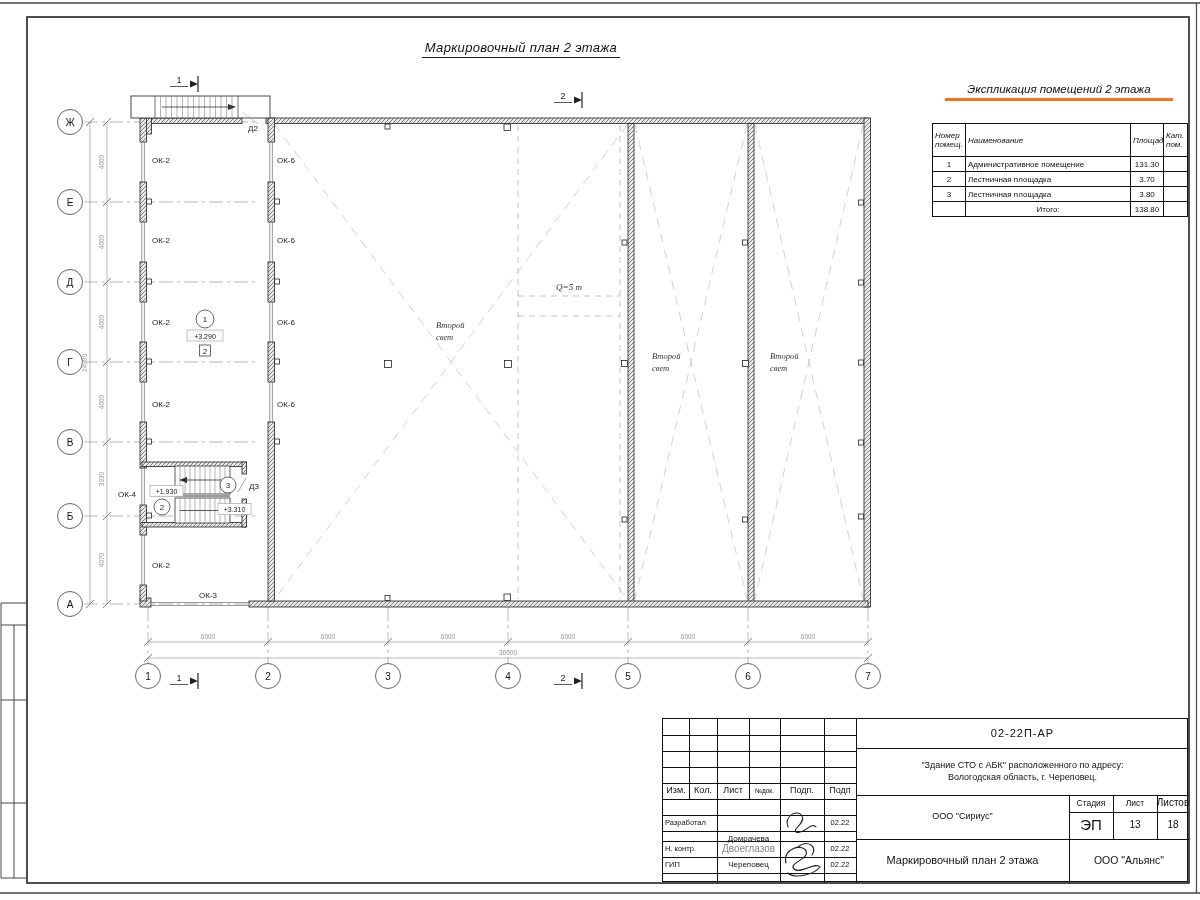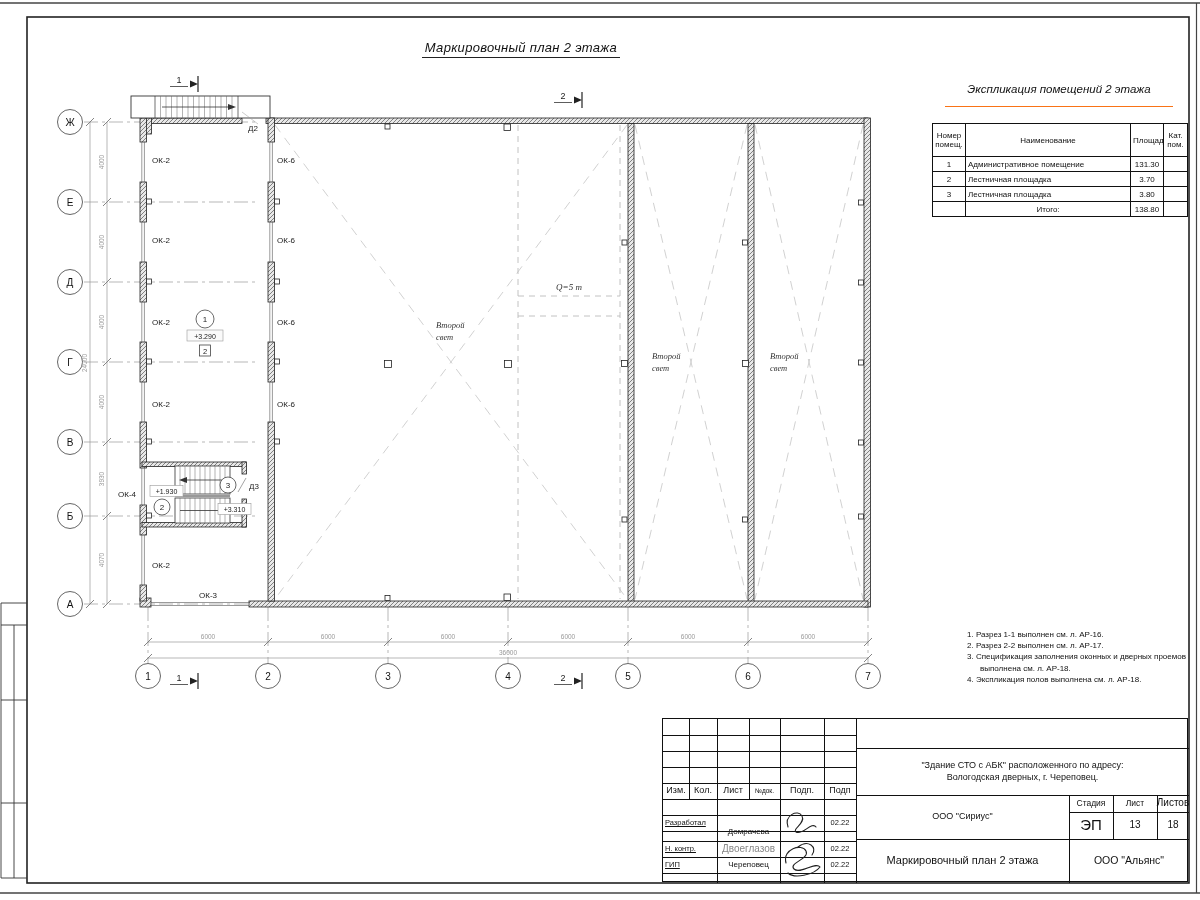--- a/index.html
+++ b/index.html
@@ -3,37 +3,37 @@
 <meta charset="utf-8">
 <style>
   html,body{margin:0;padding:0;background:#fff;}
   #sheet{position:relative;width:1200px;height:900px;background:#fff;overflow:hidden;
          font-family:"Liberation Sans",sans-serif;color:#111;}
   .abs{position:absolute;}
   .c{text-align:center;}
   
   .plan-title{font-style:italic;font-size:13px;letter-spacing:.3px;border-bottom:1.2px solid #222;
               padding-bottom:2px;white-space:nowrap;}
-  .expl-title{font-style:italic;font-size:11.5px;border-bottom:1px solid #f97316;padding-bottom:11px;white-space:nowrap;}
+  .expl-title{font-style:italic;font-size:11.5px;border-bottom:3px solid #f97316;padding-bottom:3px;white-space:nowrap;}
   
   table.expl{border-collapse:collapse;table-layout:fixed;border:1.5px solid #111;}
   table.expl th,table.expl td{border:1px solid #111;font-weight:normal;font-size:8px;
       padding:0 2px;overflow:hidden;}
-  table.expl th{text-align:center;vertical-align:middle;}
+  table.expl th{text-align:left;vertical-align:middle;font-style:italic;}
   table.expl td{height:14px;vertical-align:middle;}
   
   .notes{font-size:8px;line-height:1.4;color:#111;}
   .notes div{padding-left:13px;text-indent:-13px;}
   
   .tb{border:1.5px solid #111;box-sizing:border-box;}
   .tb .vl{position:absolute;width:1px;background:#111;}
   .tb .hl{position:absolute;height:1px;background:#111;}
   .tb .cell{position:absolute;display:flex;align-items:center;justify-content:center;
             font-size:9px;line-height:1.25;text-align:center;}
-  .tb .left{justify-content:flex-start;text-align:left;text-decoration:underline;}
+  .tb .left{justify-content:flex-start;text-align:left;}
 </style>
 </head>
 <body>
 
 <div id="sheet">
 
   <svg class="abs" style="left:0;top:0" width="1200" height="900" viewBox="0 0 1200 900">
     <defs>
       <pattern id="hatch" patternUnits="userSpaceOnUse" width="4" height="4">
         <rect width="4" height="4" fill="#e8e8e8"></rect>
@@ -420,26 +420,20 @@
     </tr>
     <tr style="height:15px">
       <td></td>
       <td style="text-align:center">Итого:</td>
       <td class="c">138.80</td>
       <td></td>
     </tr>
   </tbody>
     </table>
 
-  <div class="abs notes" style="left:967px;top:629px;width:232px;">
-    <div>1. Разрез 1-1 выполнен см. л. АР-16.</div>
-    <div>2. Разрез 2-2 выполнен см. л. АР-17.</div>
-    <div>3. Спецификация заполнения оконных и дверных проемов выполнена см. л. АР-18.</div>
-    <div>4. Экспликация полов выполнена см. л. АР-18.</div>
-  </div>
 
   <div class="abs tb" style="left:662px;top:718px;width:526px;height:164px;">
 
     <div class="vl" style="left:54px;top:0;height:164px"></div>
     <div class="vl" style="left:117px;top:0;height:164px"></div>
     <div class="vl" style="left:161px;top:0;height:164px"></div>
     <div class="vl" style="left:193px;top:0;height:164px"></div>
     <div class="vl" style="left:26px;top:0;height:80px"></div>
     <div class="vl" style="left:86px;top:0;height:80px"></div>
     <div class="hl" style="left:0;top:16px;width:193px"></div>
@@ -461,40 +455,41 @@
     <div class="vl" style="left:494px;top:76px;height:44px"></div>
 
     <div class="cell" style="left:0;top:64px;width:26px;height:16px">Изм.</div>
     <div class="cell" style="left:26px;top:64px;width:28px;height:16px">Кол.</div>
     <div class="cell" style="left:54px;top:64px;width:32px;height:16px">Лист</div>
     <div class="cell" style="left:86px;top:64px;width:31px;height:16px;font-size:6.5px">№док.</div>
     <div class="cell" style="left:117px;top:64px;width:44px;height:16px">Подп.</div>
     <div class="cell" style="left:161px;top:64px;width:32px;height:16px">Подп</div>
 
     <div class="cell left" style="left:2px;top:96px;width:50px;height:16px;font-size:7.5px">Разработал</div>
-    <div class="cell" style="left:56px;top:105px;width:59px;height:16px;font-size:8px">Домрачева</div>
+    <div class="cell" style="left:56px;top:112px;width:59px;height:16px;font-size:8px">Домрачева</div>
     <div class="cell" style="left:161px;top:96px;width:32px;height:16px;font-size:7.5px">02.22</div>
     <div class="cell left" style="left:2px;top:122px;width:50px;height:16px;font-size:7.5px">Н. контр.</div>
     <div class="cell" style="left:56px;top:122px;width:59px;height:16px;font-size:10px;color:#888">Двоеглазов</div>
     <div class="cell" style="left:161px;top:122px;width:32px;height:16px;font-size:7.5px">02.22</div>
     <div class="cell left" style="left:2px;top:138px;width:50px;height:16px;font-size:7.5px">ГИП</div>
     <div class="cell" style="left:56px;top:138px;width:59px;height:16px;font-size:8px">Череповец</div>
     <div class="cell" style="left:161px;top:138px;width:32px;height:16px;font-size:7.5px">02.22</div>
 
     <svg class="abs" style="left:117px;top:80px" width="44" height="84" viewBox="0 0 44 84">
       <g fill="none" stroke="#222" stroke-width="1.1" stroke-linecap="round">
         <path d="M8,28 C4,16 18,10 22,17 C26,24 12,30 16,33 C22,37 32,22 36,28"></path>
         <path d="M6,64 C2,50 22,44 26,52 C30,60 8,64 14,70 C20,76 36,62 40,68 C34,76 14,80 8,74"></path>
         <path d="M18,48 C28,40 38,48 32,56"></path>
       </g>
     </svg>
 
+    <div class="cell" style="left:193px;top:0;width:333px;height:29px;font-size:11px;letter-spacing:1px">02-22П-АР</div>
     <div class="cell" style="left:193px;top:29px;width:333px;height:47px;flex-direction:column">
       <div>"Здание СТО с АБК" расположенного по адресу:</div>
-      <div>Вологодская дверных, г. Череповец.</div>
+      <div>Вологодская область, г. Череповец.</div>
     </div>
     <div class="cell" style="left:193px;top:76px;width:213px;height:44px">ООО "Сириус"</div>
     <div class="cell" style="left:406px;top:76px;width:44px;height:17px;font-size:8.5px">Стадия</div>
     <div class="cell" style="left:450px;top:76px;width:44px;height:17px;font-size:8.5px">Лист</div>
     <div class="cell" style="left:494px;top:76px;width:32px;height:17px;font-size:10px">Листов</div>
     <div class="cell" style="left:406px;top:93px;width:44px;height:27px;font-size:15px">ЭП</div>
     <div class="cell" style="left:450px;top:93px;width:44px;height:27px;font-size:10px">13</div>
     <div class="cell" style="left:494px;top:93px;width:32px;height:27px;font-size:10px">18</div>
     <div class="cell" style="left:193px;top:120px;width:213px;height:44px;font-size:11px">Маркировочный план 2 этажа</div>
     <div class="cell" style="left:406px;top:120px;width:120px;height:44px;font-size:10.5px">ООО "Альянс"</div>

